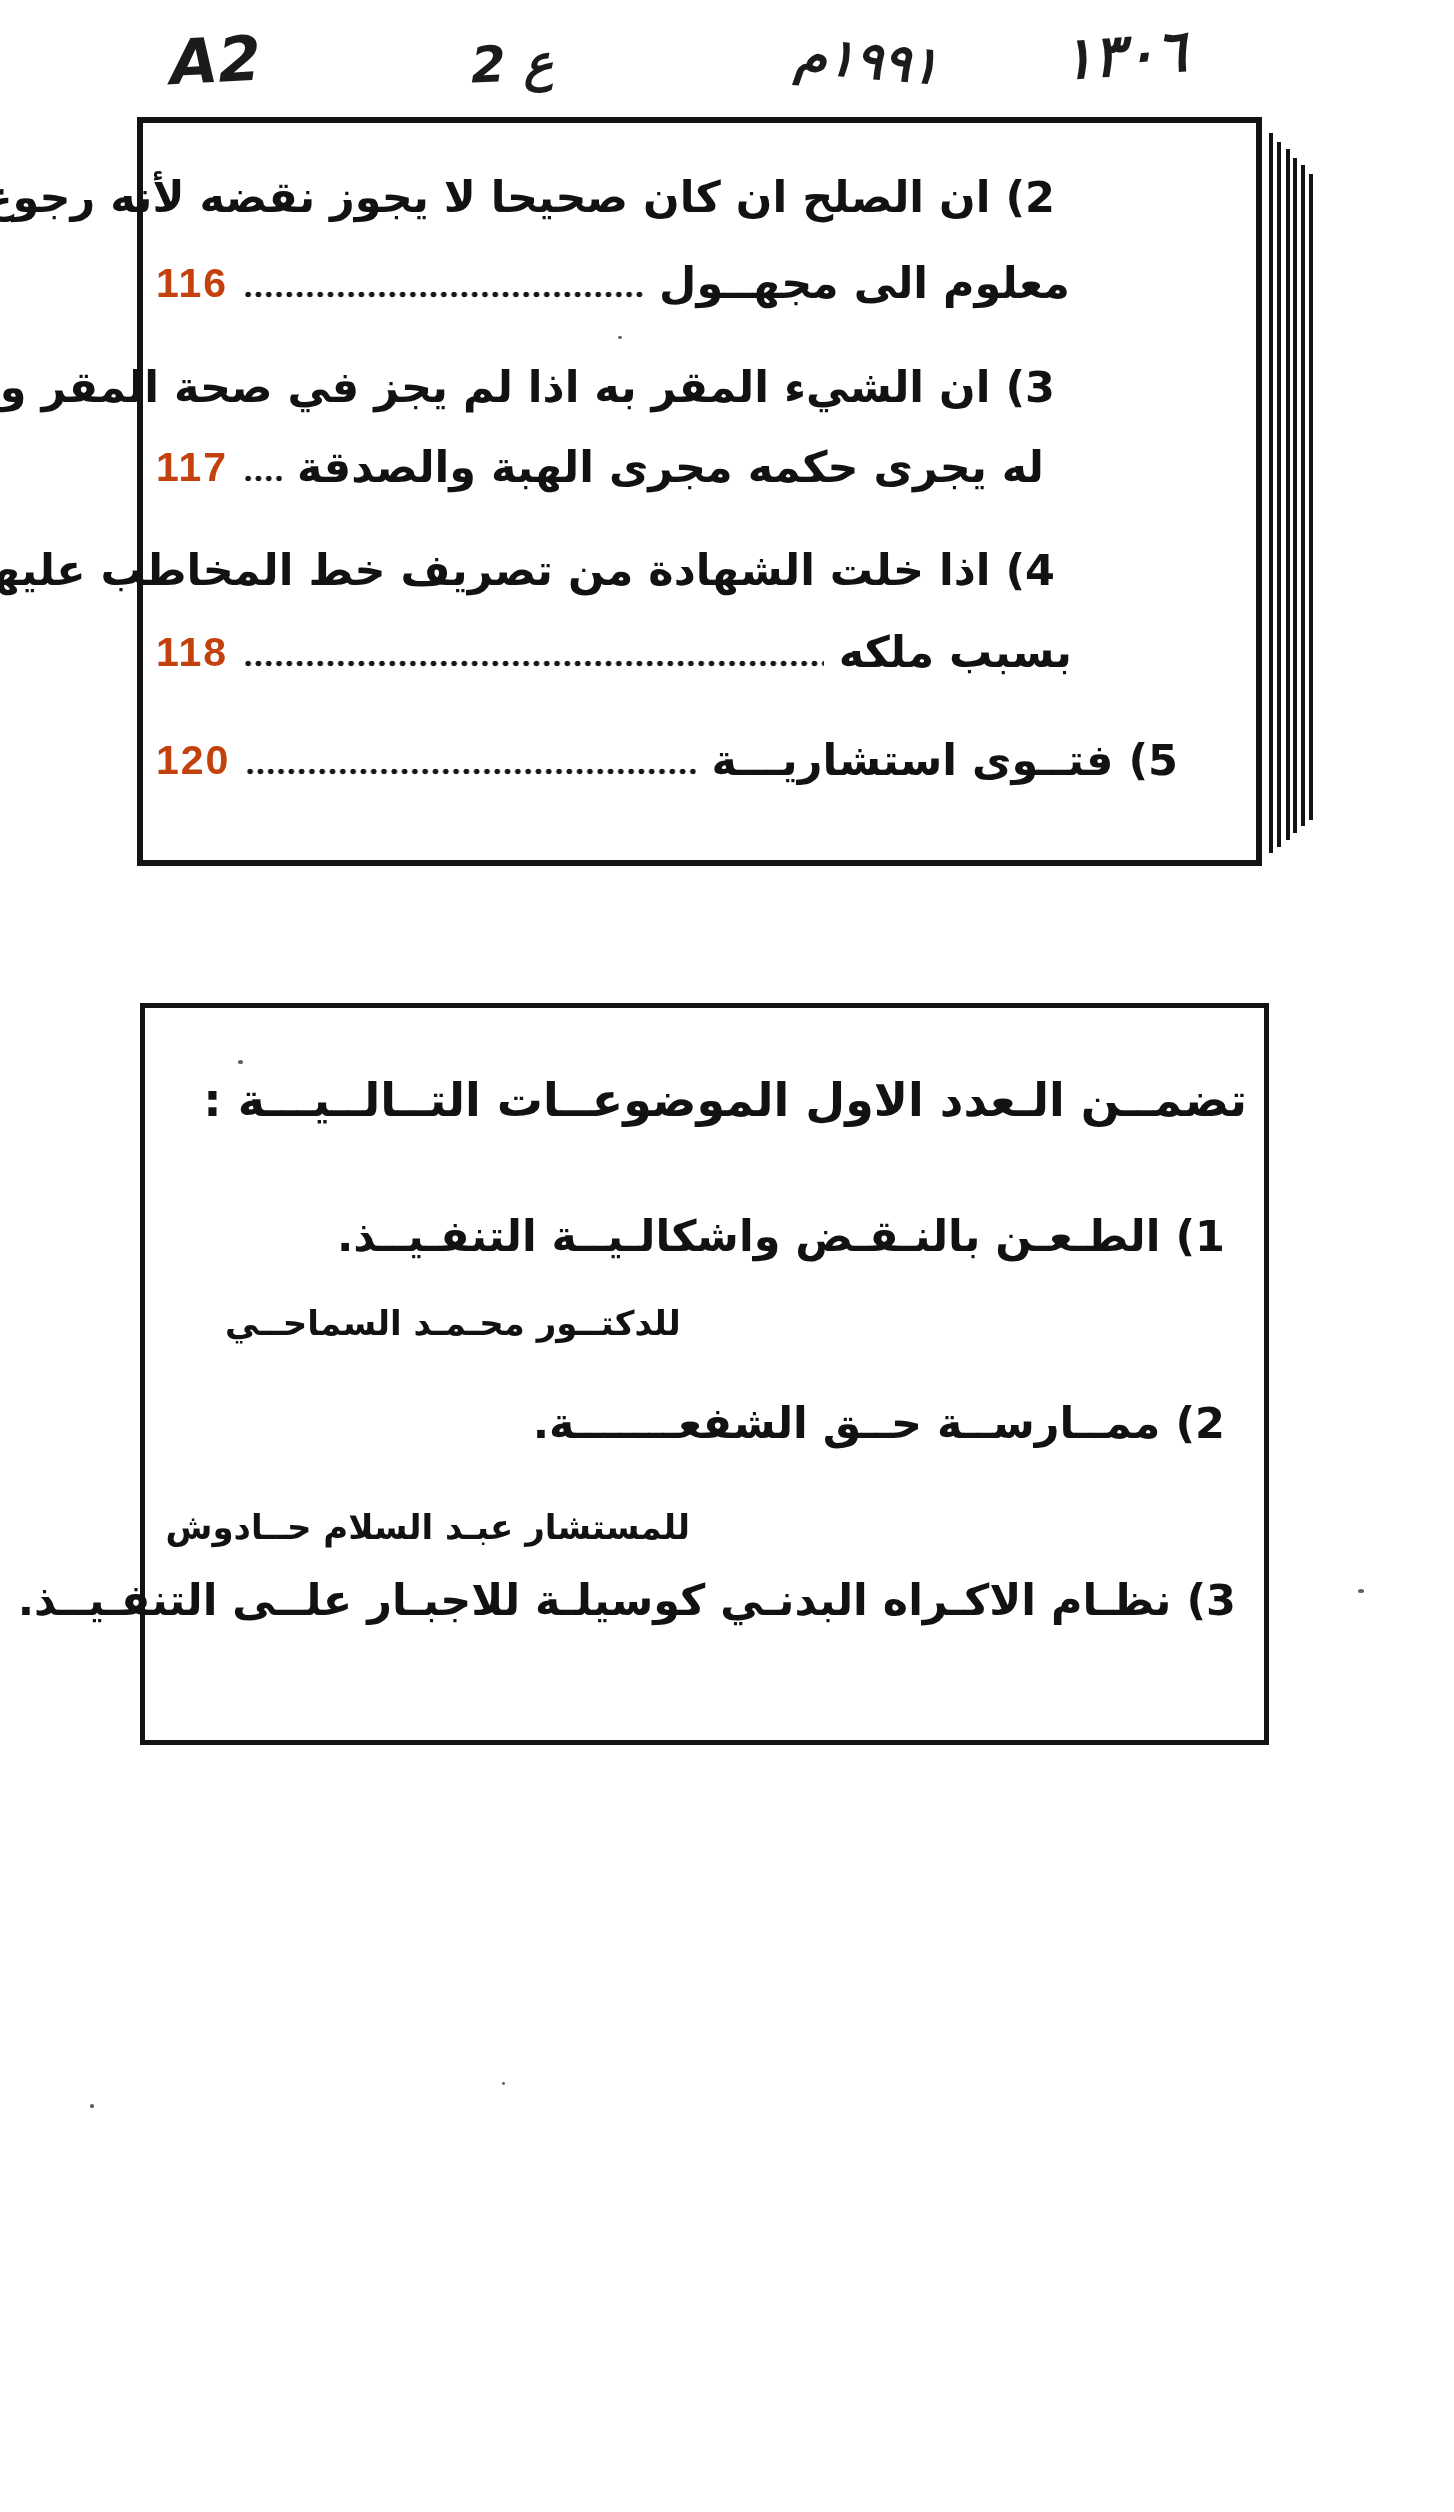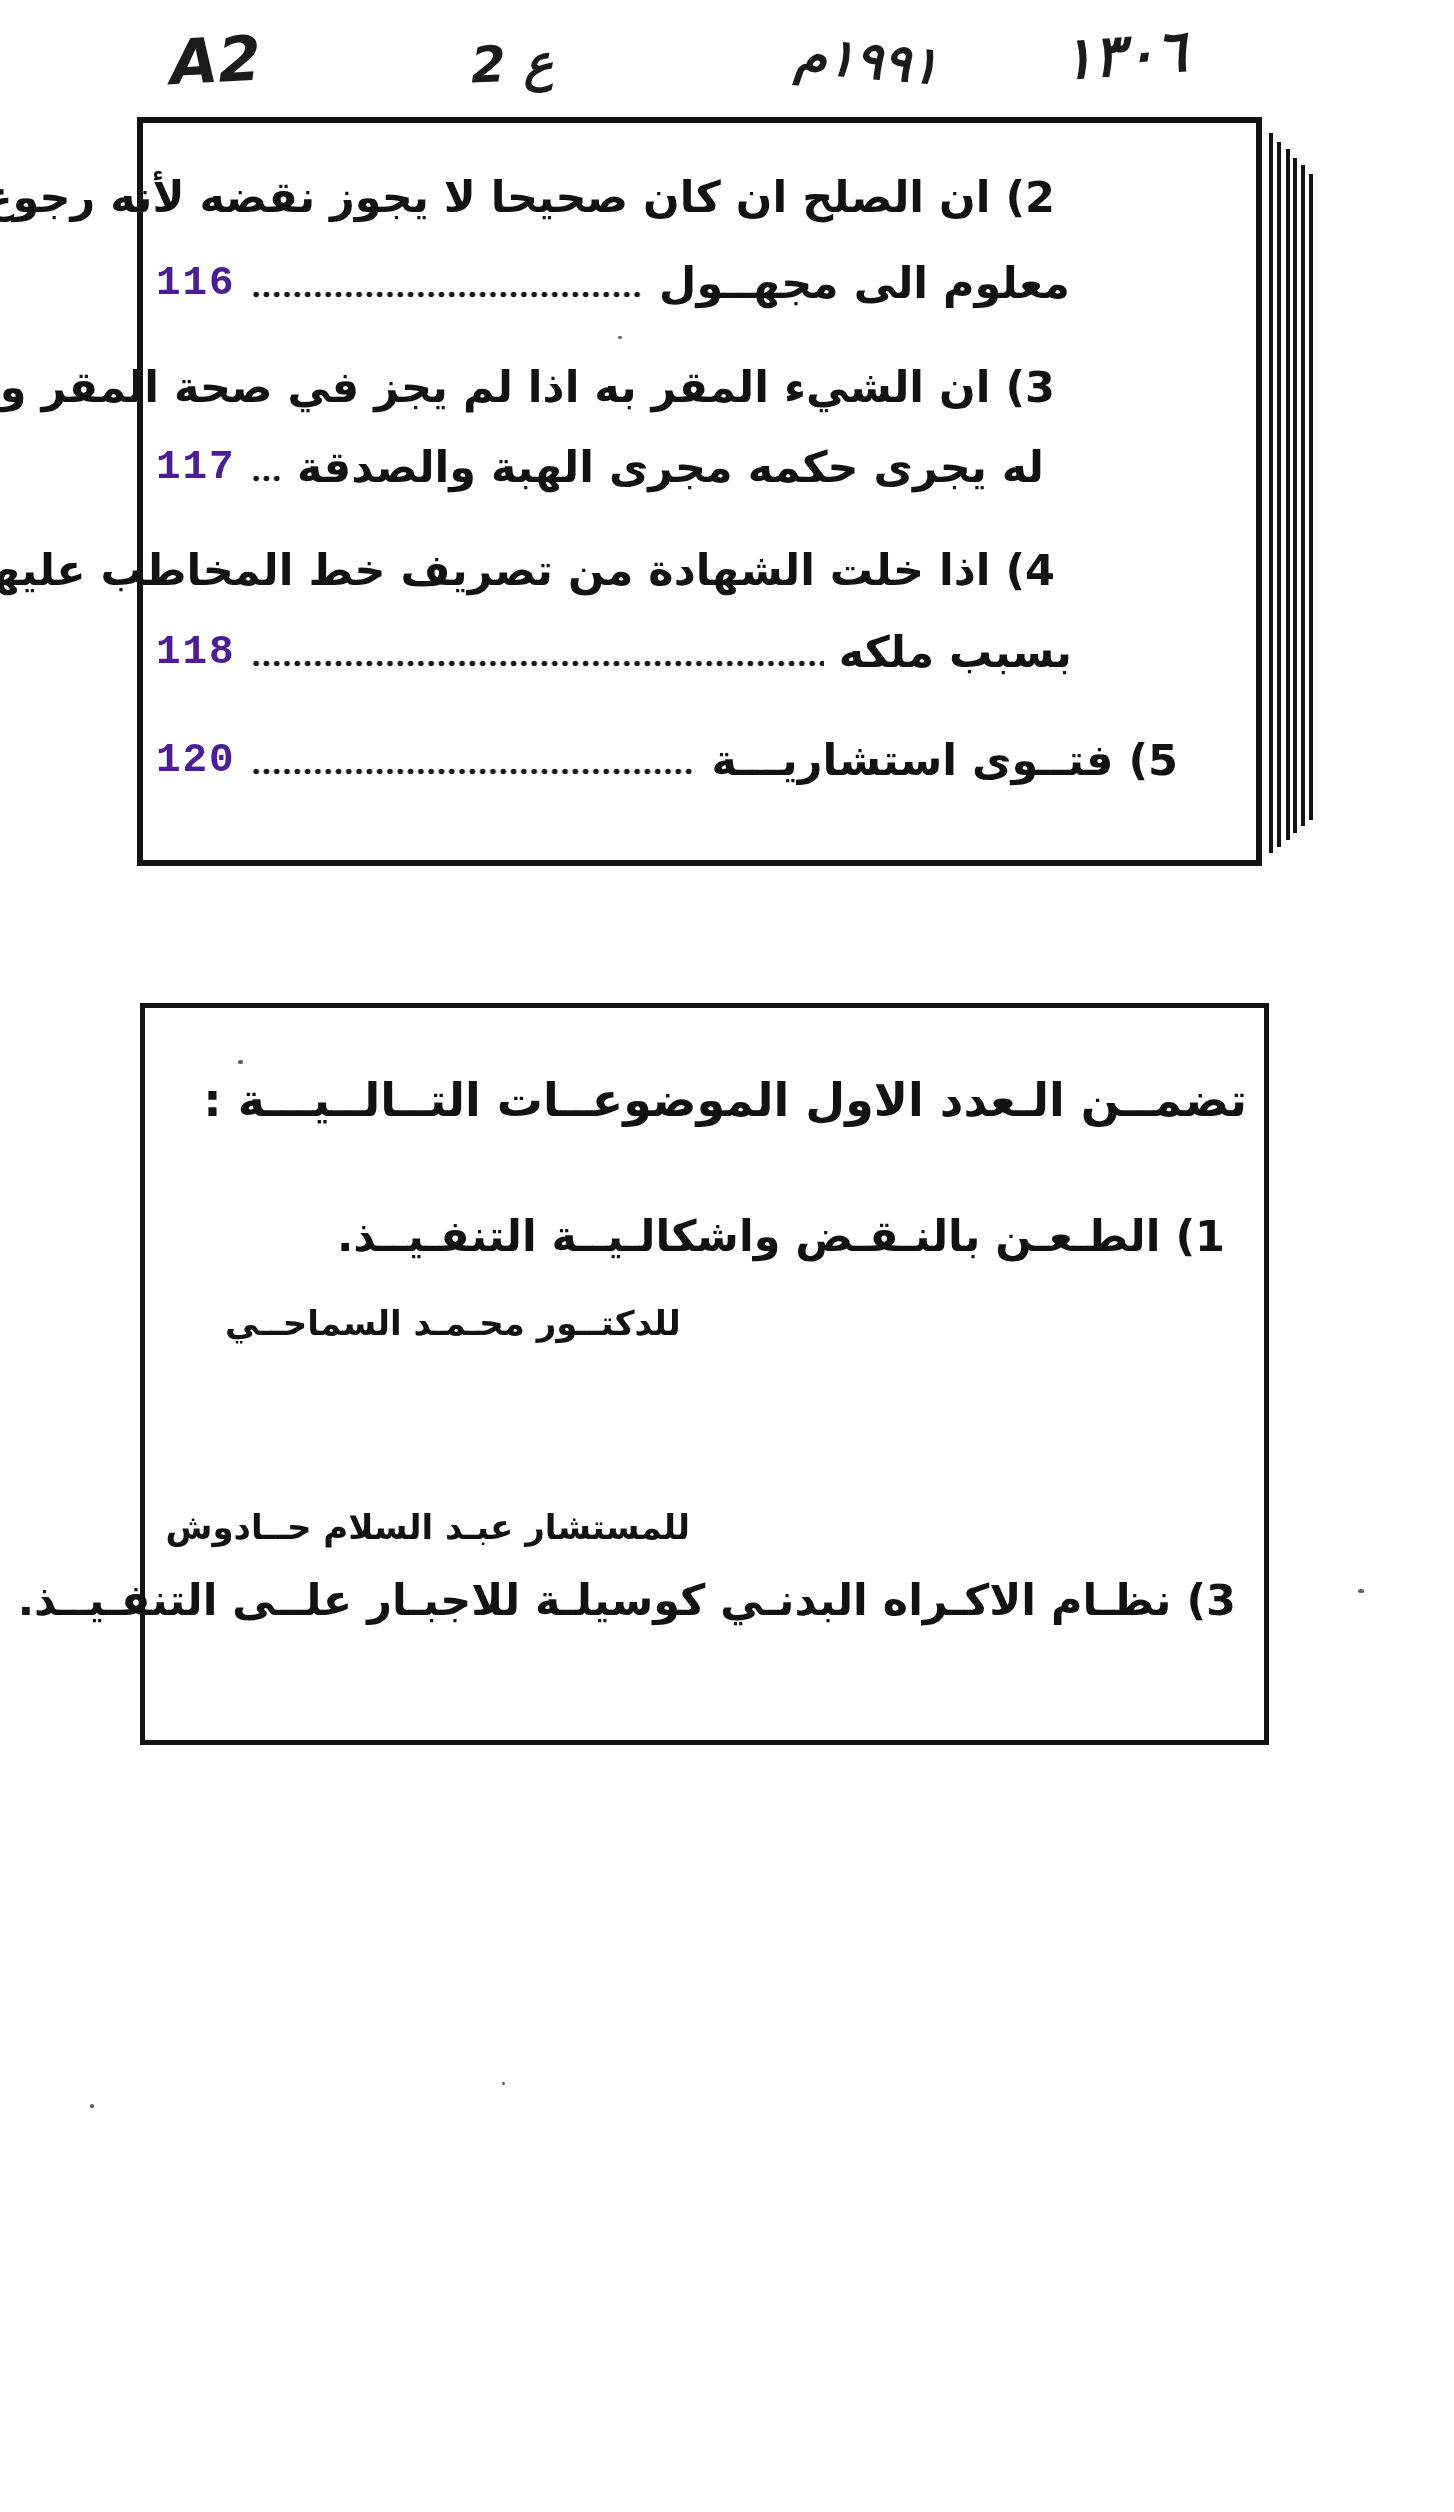--- a/index.html
+++ b/index.html
@@ -68,25 +68,25 @@
     align-self:flex-end;
     margin-bottom:13px;
     background-image:radial-gradient(circle,#161616 2.5px,transparent 3.2px);
     background-size:10.3px 9.3px;
     background-repeat:repeat-x;
     background-position:left center;
   }
   .pageno{
     flex:0 0 auto;
     direction:ltr;
-    font-family:Liberation Mono, monospace;
+    font-family:Liberation Sans, sans-serif;
     font-size:41px;
     font-weight:600;
     letter-spacing:1.9px;
-    color:#4c1d95;
+    color:#c2410c;
   }
 
   
   .contents-header{
     position:absolute;right:17px;top:65px;
     font-size:46px;
   }
   .item-title{
     position:absolute;
     font-size:43px;
@@ -148,20 +148,21 @@
   <div class="stack-line" style="left:1301px;top:165px;height:661px;"></div>
   <div class="stack-line" style="left:1309px;top:174px;height:646px;"></div>
 
   <div class="contents-box">
 
     <div class="ar contents-header">تضمــن الـعدد الاول الموضوعــات التــالــيـــة :</div>
 
     <div class="ar item-title" style="right:39px;top:203px;">1) الطـعـن بالنـقـض واشكالـيــة التنفـيــذ.</div>
     <div class="ar item-author" style="left:80px;top:295px;">للدكتــور محـمـد السماحــي</div>
 
+    <div class="ar item-title" style="right:39px;top:390px;">2) ممــارســة حــق الشفعـــــــة.</div>
     <div class="ar item-author" style="left:20.5px;top:465px;margin-top:34px;">للمستشار عبـد السلام حــادوش</div>
 
     <div class="ar item-title" style="right:28px;top:567px;">3) نظـام الاكـراه البدنـي كوسيلـة للاجبـار علــى التنفـيــذ.</div>
   </div>
 
   <div class="speck" style="left:238px;top:1060px;width:4.7px;height:3.7px;"></div>
   <div class="speck" style="left:1358px;top:1589px;width:5.6px;height:3.7px;"></div>
   <div class="speck" style="left:90px;top:2104px;width:3.7px;height:3.7px;"></div>
   <div class="speck" style="left:502px;top:2082px;width:2.8px;height:2.8px;"></div>
   <div class="speck" style="left:618px;top:336px;width:3.7px;height:2.8px;"></div>

